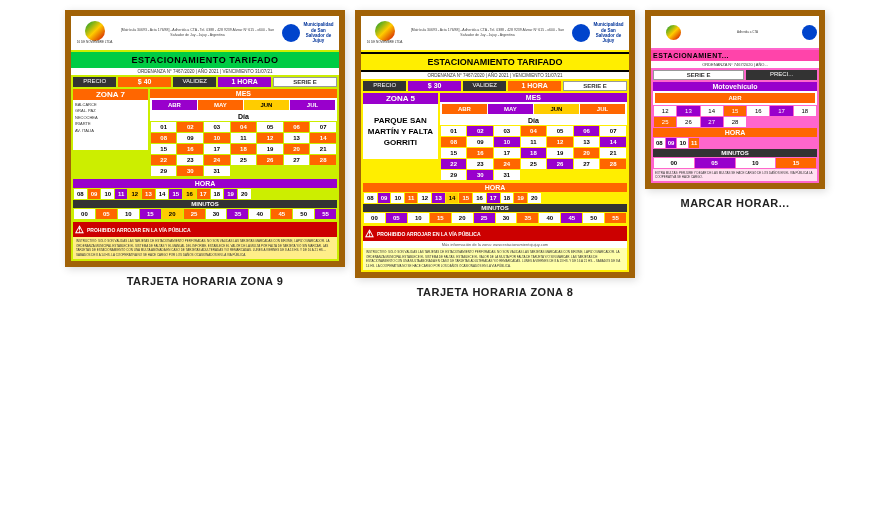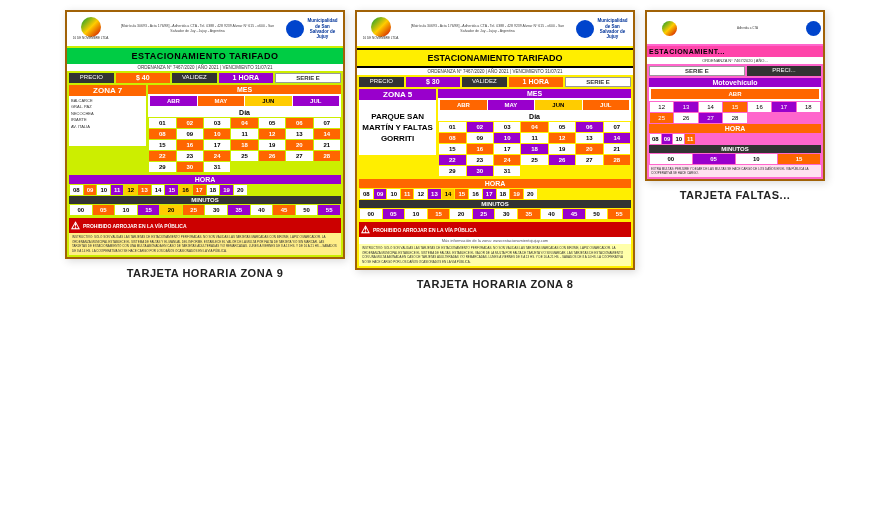--- a/index.html
+++ b/index.html
@@ -30,21 +30,21 @@
     .card {
       display: flex;
       flex-direction: column;
       align-items: center;
       flex: 1;
       max-width: 280px;
     }
 
     .ticket-wrapper {
       width: 100%;
-      border: 2px solid #a16207;
+      border: 6px solid #a16207;
       box-shadow: 2px 2px 8px rgba(0,0,0,0.15);
       position: relative;
       overflow: hidden;
     }
 
     .card-label {
       margin-top: 8px;
       font-size: 11px;
       font-weight: bold;
       text-align: center;
@@ -331,21 +331,21 @@
           <div style="background:#333;color:white;font-size:6px;padding:1px 3px;flex:0.8;text-align:center;">VALIDEZ</div>
           <div style="background:#ff6600;color:white;font-size:7px;font-weight:bold;padding:1px 3px;flex:1;text-align:center;">1 HORA</div>
           <div style="background:white;color:#333;font-size:6px;font-weight:bold;padding:1px 3px;flex:1.2;text-align:center;border:1px solid #999;">SERIE E</div>
         </div>
 
         <div style="display:flex;gap:2px;margin-bottom:2px;">
 
           <div style="flex:1;">
             <div style="background:#9900cc;color:white;font-size:8px;font-weight:bold;text-align:center;padding:1px;">ZONA 5</div>
             <div style="background:white;padding:2px;min-height:55px;display:flex;align-items:center;justify-content:center;">
-              <div style="font-size:8px;font-weight:900;text-align:center;color:#000;line-height:1.4;">PARQUE SAN MARTÍN Y FALTAS GORRITI</div>
+              <div style="font-size:8px;font-weight:900;text-align:center;color:#000;line-height:1.4;">PARQUE SAN MARTÍN Y FALTA GORRITI</div>
             </div>
           </div>
 
           <div style="flex:2.5;">
             <div style="background:#9900cc;color:white;font-size:7px;font-weight:bold;text-align:center;padding:1px;">MES</div>
             <div style="display:flex;gap:1px;background:white;padding:2px;">
               <div style="background:#ff6600;color:white;font-size:6px;font-weight:bold;padding:2px 4px;flex:1;text-align:center;">ABR</div>
               <div style="background:#9900cc;color:white;font-size:6px;font-weight:bold;padding:2px 4px;flex:1;text-align:center;">MAY</div>
               <div style="background:#ffcc00;color:#000;font-size:6px;font-weight:bold;padding:2px 4px;flex:1;text-align:center;">JUN</div>
               <div style="background:#ff6600;color:white;font-size:6px;font-weight:bold;padding:2px 4px;flex:1;text-align:center;">JUL</div>
@@ -485,16 +485,16 @@
         <div style="display:flex;gap:1px;padding:1px;background:#ff66cc;">
           <div style="background:white;font-size:6px;font-weight:bold;padding:2px 2px;text-align:center;flex:1;">00</div>
           <div style="background:#9900cc;color:white;font-size:6px;font-weight:bold;padding:2px 2px;text-align:center;flex:1;">05</div>
           <div style="background:white;font-size:6px;font-weight:bold;padding:2px 2px;text-align:center;flex:1;">10</div>
           <div style="background:#ff6600;color:white;font-size:6px;font-weight:bold;padding:2px 2px;text-align:center;flex:1;">15</div>
         </div>
 
         <div style="background:#ffe0f0;font-size:3px;color:#333;padding:2px;line-height:1.4;">EXTRA MULTAS: PERJURE Y DEJAR DE LAS MULTAS SE HACE CARGO DE LOS DAÑOS EN EL VÍA PÚBLICA LA COOPERATIVA SE HACE CARGO.</div>
       </div>
     </div>
-    <div class="card-label">TARJETA FALTAS...</div>
+    <div class="card-label">MARCAR HORAR...</div>
   </div>
 
 </div>
 
 </body></html>

